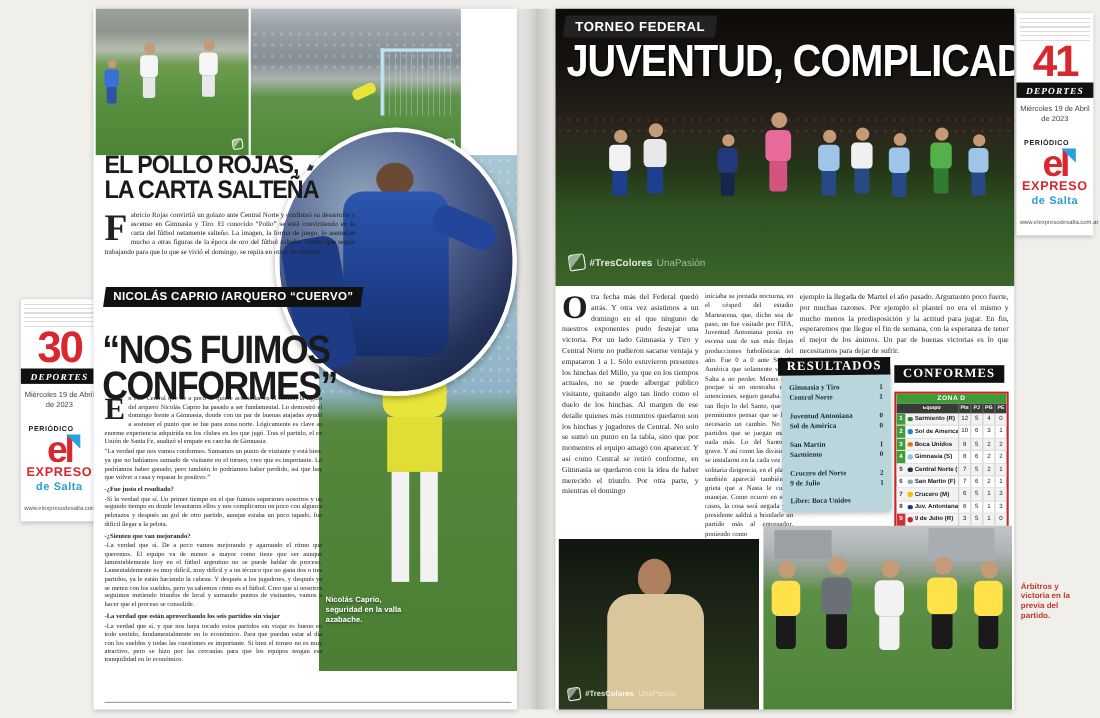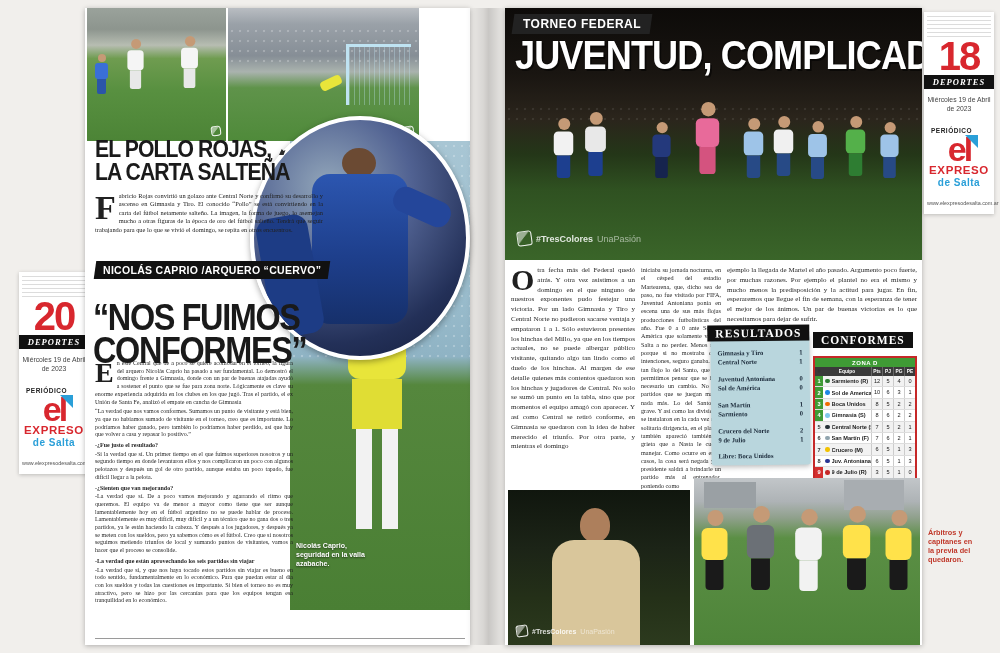--- a/index.html
+++ b/index.html
@@ -85,21 +85,21 @@
   .note-green{background:#2f8d2f;color:#fff;font-size:5px;font-weight:bold;padding:1.5px 2px;line-height:1.25;}
   .note-red{background:#d32f2f;color:#fff;font-size:5px;font-weight:bold;padding:1.5px 2px;}
 </style>
 </head>
 <body>
 
 <div class="canvas">
 
   <div class="pagebox" style="left:19px;top:272px;">
     <div class="stripes"></div>
-    <div class="pgnum">20</div>
+    <div class="pgnum">30</div>
     <div class="sectbar">DEPORTES</div>
     <div class="pdate">Miércoles 19 de Abril de 2023</div>
     <div class="periodico">PERIÓDICO</div>
     <div class="logo-el"><span>el</span><span class="tri"></span></div>
     <div class="logo-expreso">EXPRESO</div>
     <div class="logo-desalta">de Salta</div>
     <div class="website">www.elexpresodesalta.com.ar</div>
   </div>
 
   <div class="page page-l">
@@ -437,25 +437,25 @@
       <div class="p" style="left:198px;top:52px;transform:scale(2);--s:#ffe24a;--q:#1a1a1a;">
           <div class="hd"></div>
           <div class="tr"></div>
           <div class="lg"></div>
         </div>
     </div>
   </div>
 
   <div class="pagebox" style="left:924px;top:12px;">
     <div class="stripes"></div>
-    <div class="pgnum">18</div>
+    <div class="pgnum">41</div>
     <div class="sectbar">DEPORTES</div>
     <div class="pdate">Miércoles 19 de Abril de 2023</div>
     <div class="periodico">PERIÓDICO</div>
     <div class="logo-el"><span>el</span><span class="tri"></span></div>
     <div class="logo-expreso">EXPRESO</div>
     <div class="logo-desalta">de Salta</div>
     <div class="website">www.elexpresodesalta.com.ar</div>
   </div>
 
-  <div class="margin-caption">Árbitros y capitanes en la previa del quedaron.</div>
+  <div class="margin-caption">Árbitros y victoria en la previa del partido.</div>
 
 </div>
 
 </body></html>

